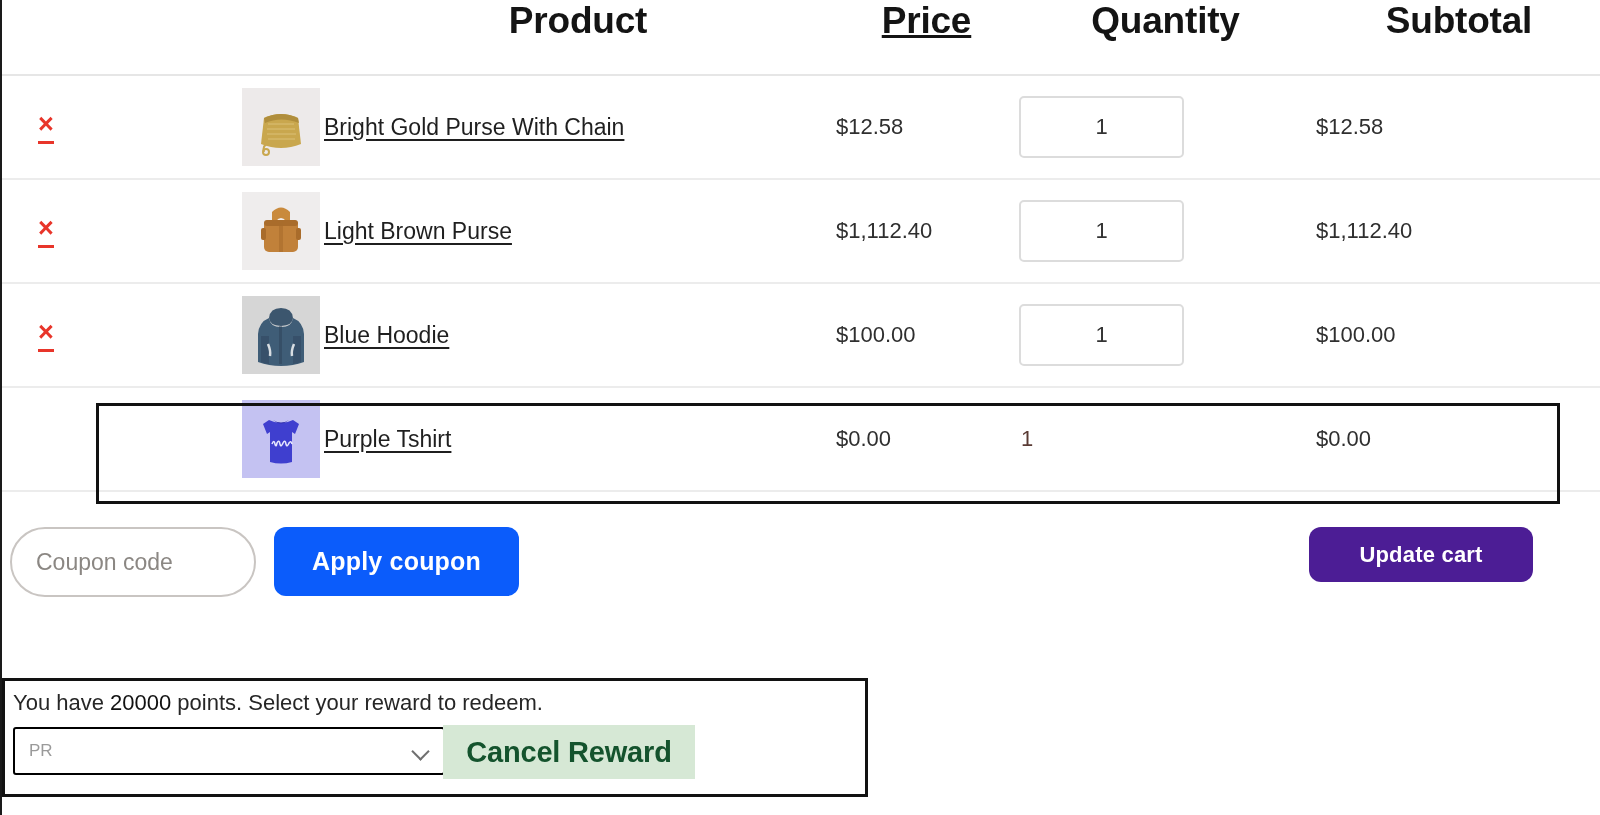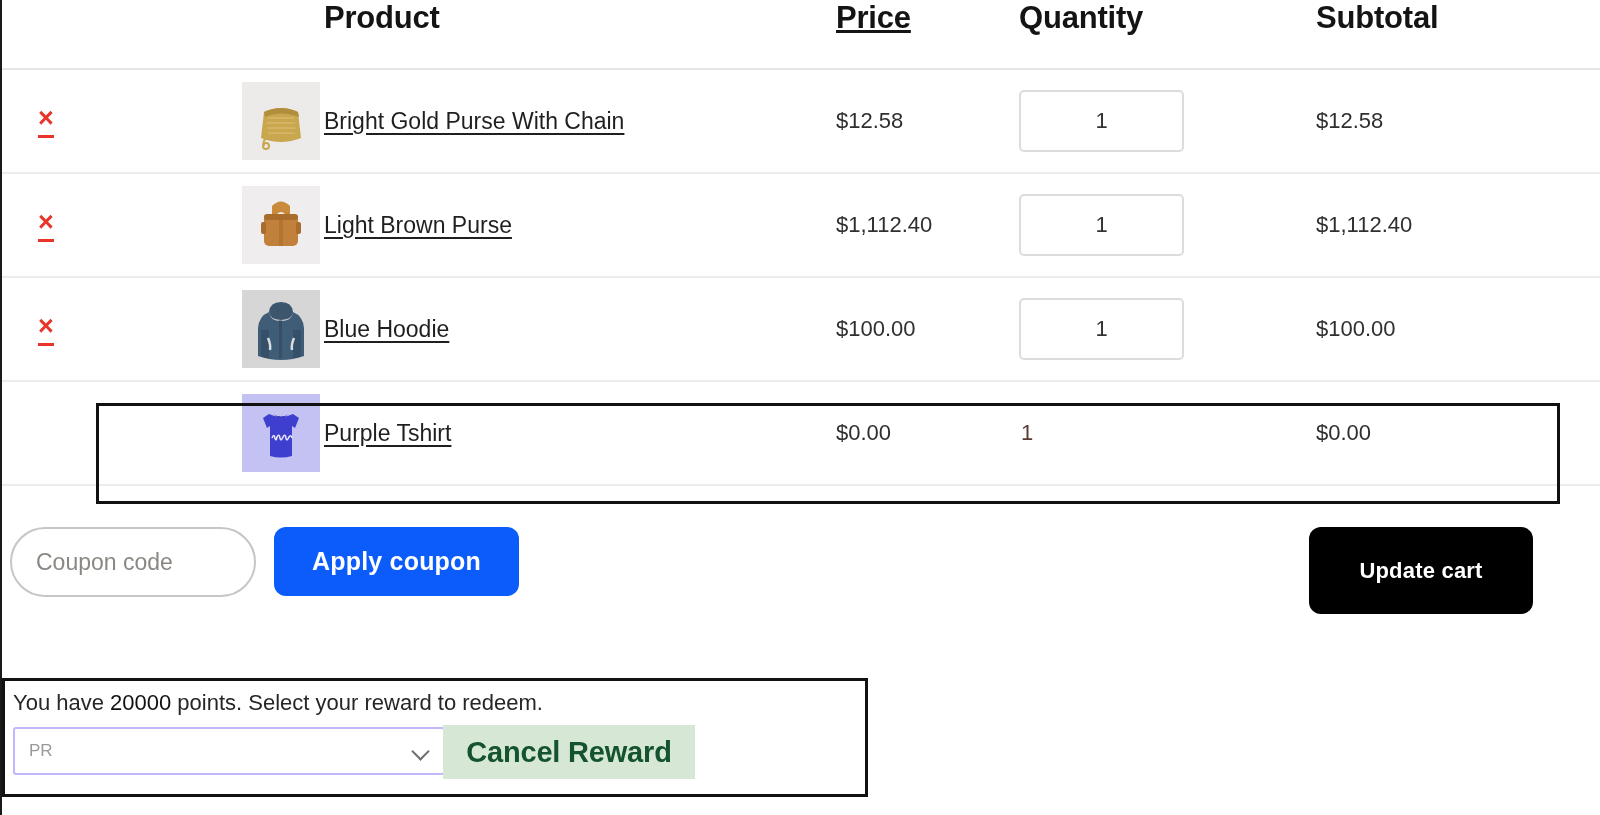--- a/index.html
+++ b/index.html
@@ -29,24 +29,24 @@
     table-layout: fixed;
   }
   .cart-table col.c-remove { width: 95px; }
   .cart-table col.c-thumb  { width: 225px; }
   .cart-table col.c-name   { width: 510px; }
   .cart-table col.c-price  { width: 185px; }
   .cart-table col.c-qty    { width: 295px; }
   .cart-table col.c-sub    { width: 290px; }
 
   .cart-table thead th {
-    font-size: 31px;
+    font-size: 37px;
     font-weight: 700;
     color: #141414;
-    text-align: left;
+    text-align: center;
     padding: 0 0 32px 0;
     letter-spacing: -0.2px;
     vertical-align: bottom;
   }
   .cart-table thead th.th-product  { padding-left: 2px; }
   .cart-table thead th.th-price    { padding-left: 4px; text-decoration: underline; }
   .cart-table thead th.th-quantity { padding-left: 2px; }
   .cart-table thead th.th-subtotal { padding-left: 4px; }
   .cart-table thead tr { border-bottom: 2px solid #e6e6e6; }
 
@@ -158,24 +158,24 @@
     font-size: 25px;
     font-weight: 700;
     letter-spacing: 0.2px;
     cursor: pointer;
     font-family: "Liberation Sans", sans-serif;
   }
 
   .update-cart-btn {
     position: absolute;
     left: 1307px; top: 0;
-    width: 224px; height: 87px;
+    width: 224px; height: 55px;
     border: none;
     border-radius: 12px;
-    background: #000000;
+    background: #4c1d95;
     color: #ffffff;
     font-size: 22px;
     font-weight: 700;
     letter-spacing: 0.2px;
     cursor: pointer;
     font-family: "Liberation Sans", sans-serif;
   }
 
   
   .reward-panel {
@@ -191,21 +191,21 @@
     font-size: 22px;
     color: #262626;
     white-space: nowrap;
   }
   .reward-text b { font-weight: 400; color: #111; }
 
   .reward-select {
     position: absolute;
     left: 8px; top: 46px;
     width: 432px; height: 48px;
-    border: 2px solid #c4b5fd;
+    border: 2px solid #000000;
     border-radius: 3px;
     background: #fff;
     display: flex;
     align-items: center;
     padding: 0 14px;
     cursor: pointer;
   }
   .reward-select .sel-value {
     font-size: 17px;
     color: #9a9a9a;

